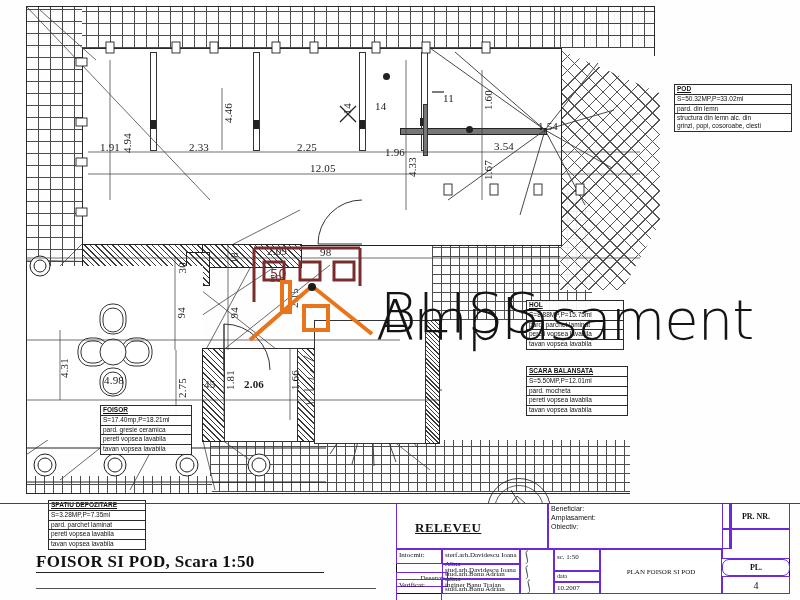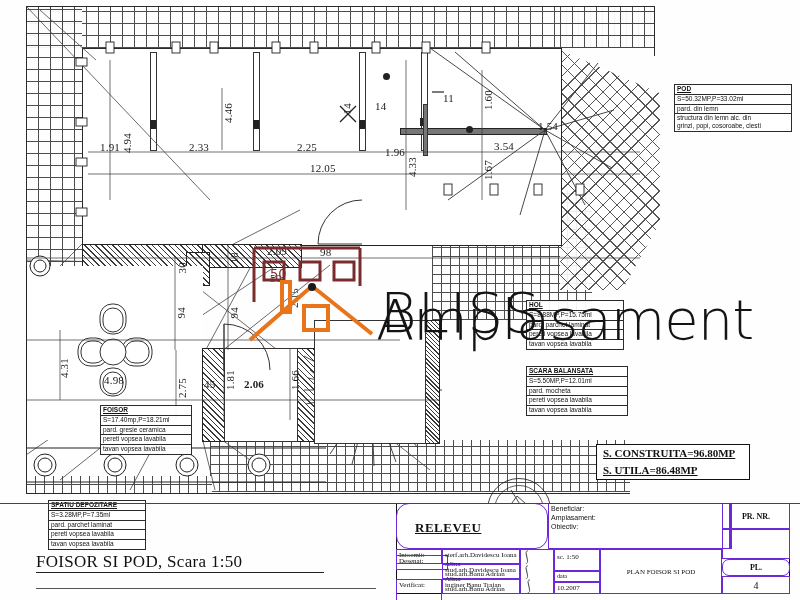--- a/index.html
+++ b/index.html
@@ -49,21 +49,21 @@
   .infobox .row{border-bottom:1px solid #2b2b2b;padding:1px 2px;white-space:nowrap;}
   .infobox .row:last-child{border-bottom:none;}
   .infobox .ttl{font-weight:bold;text-decoration:underline;}
 
   .sumbox{position:absolute;border:1px solid #111;background:rgba(255,255,255,.96);
           font-family:"Liberation Serif",serif;font-weight:bold;font-size:11px;color:#111;}
   .sumbox .row{padding:2px 6px 3px 6px;text-decoration:underline;white-space:nowrap;}
 
   
   #plan-title{position:absolute;left:36px;top:552px;font-family:"Liberation Serif",serif;
-              font-size:17px;font-weight:normal;color:#111;letter-spacing:.3px;}
+              font-size:17px;font-weight:bold;color:#111;letter-spacing:.3px;}
   #plan-title-rule{position:absolute;left:36px;top:572px;width:288px;height:1px;background:#222;}
 
   
   #titleblock{position:absolute;left:396px;top:503px;width:392px;height:89px;
               border:1px solid #111;background:#fff;}
   #titleblock .cell{position:absolute;box-sizing:border-box;font-family:"Liberation Serif",serif;
                     color:#111;font-size:7px;}
   .tb-b{border:1px solid #6d28d9;}
   .tb-lbl{font-family:"Liberation Sans",sans-serif;font-size:7px;padding:1px 2px;}
   .tb-name{font-family:"Liberation Sans",sans-serif;font-size:4.2px;color:#333;
@@ -369,24 +369,20 @@
   </div>
 
   <div class="infobox" id="box-depozitare" style="left:48px;top:500px;width:96px;">
     <div class="row ttl">SPATIU DEPOZITARE</div>
     <div class="row">S=3.28MP,P=7.35ml</div>
     <div class="row">pard. parchet laminat</div>
     <div class="row">pereti vopsea lavabila</div>
     <div class="row">tavan vopsea lavabila</div>
   </div>
 
-  <div class="sumbox" style="left:596px;top:444px;width:152px;">
-    <div class="row">S. CONSTRUITA=96.80MP</div>
-    <div class="row">S. UTILA=86.48MP</div>
-  </div>
 
   <div id="watermark">
     <svg id="wm-logo" viewBox="0 0 128 110">
       <g fill="none" stroke="#7a2c2c" stroke-width="3">
         <path d="M6,8 L6,62 M6,8 L112,8 M112,8 L112,46"></path>
         <rect x="16" y="22" width="20" height="18"></rect>
         <rect x="52" y="22" width="20" height="18"></rect>
         <rect x="86" y="22" width="20" height="18"></rect>
       </g>
       <text x="22" y="38" font-family="DejaVu Sans" font-size="13" fill="#7a2c2c">50</text>
@@ -410,37 +406,37 @@
     <g stroke="#1a1a1a" stroke-width="1" fill="none">
       <path d="M14,40 L30,18 L46,32"></path>
         <path d="M18,46 L40,28"></path>
         <path d="M24,12 L44,44"></path>
     </g>
     <text x="10" y="56" font-family="Liberation Serif" font-size="6" fill="#222">ROMANIA</text>
   </svg>
 
   <div id="titleblock">
 
-    <div class="cell tb-b" style="left:-1px;top:-1px;width:152px;height:46px;border-radius:13px;">
+    <div class="cell tb-b" style="left:-1px;top:-1px;width:152px;height:46px;">
       <span id="releveu">RELEVEU</span>
     </div>
 
     <div class="cell tb-b" style="left:151px;top:-1px;width:182px;height:46px;">
       <div class="tb-lbl">Beneficiar:</div>
       <div class="tb-lbl">Amplasament:</div>
       <div class="tb-lbl">Obiectiv:</div>
     </div>
 
     <div class="cell tb-b" style="left:333px;top:-1px;width:0px;height:46px;"></div>
 
     <div class="cell tb-b tb-center" style="left:325px;top:-1px;width:68px;height:26px;font-family:'Liberation Serif',serif;font-size:8px;font-weight:bold;">PR. NR.</div>
     <div class="cell tb-b tb-center" style="left:325px;top:25px;width:68px;height:30px;"></div>
 
     <div class="cell tb-b tb-lbl" style="left:-1px;top:45px;width:46px;height:15px;">Intocmit:</div>
-    <div class="cell tb-b tb-lbl" style="left:-1px;top:51px;width:52px;height:15px;">Desenat:</div>
+    <div class="cell tb-b tb-lbl" style="left:-1px;top:68px;width:52px;height:15px;text-align:right;">Desenat:</div>
     <div class="cell tb-b tb-lbl" style="left:-1px;top:75px;width:46px;height:25px;">Verificat:</div>
 
     <div class="cell tb-b tb-name" style="left:45px;top:45px;width:78px;height:15px;white-space:pre-line;">sterf.arh.Davidescu Ioana Alina
 stud.arh.Banu Adrian</div>
     <div class="cell tb-b tb-name" style="left:45px;top:60px;width:78px;height:15px;white-space:pre-line;">stud.arh.Davidescu Ioana Alina
 stud.arh.Banu Adrian</div>
     <div class="cell tb-b tb-name" style="left:45px;top:75px;width:78px;height:15px;white-space:pre-line;">inginer Banu Traian</div>
 
     <div class="cell tb-b" style="left:123px;top:45px;width:34px;height:45px;">
       <span class="sig" style="left:4px;top:-2px;">∫</span>

